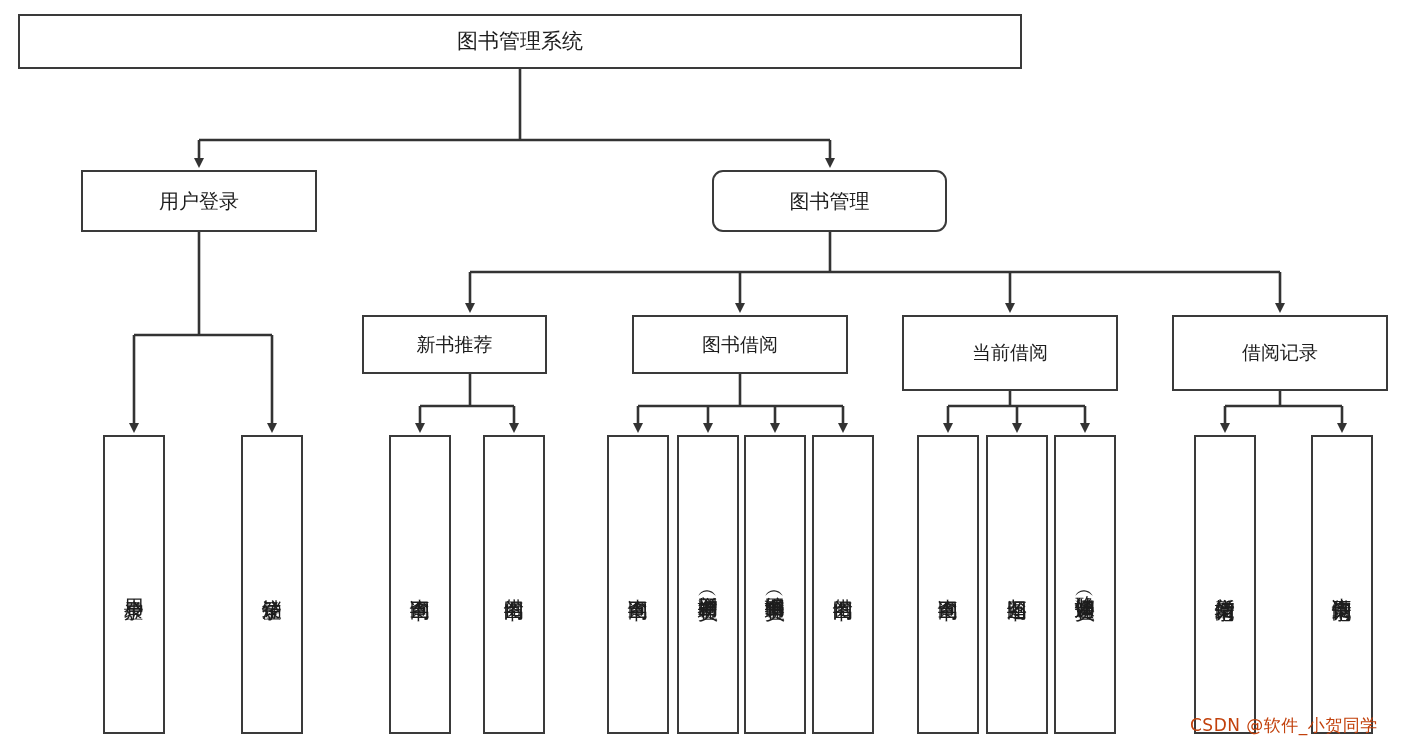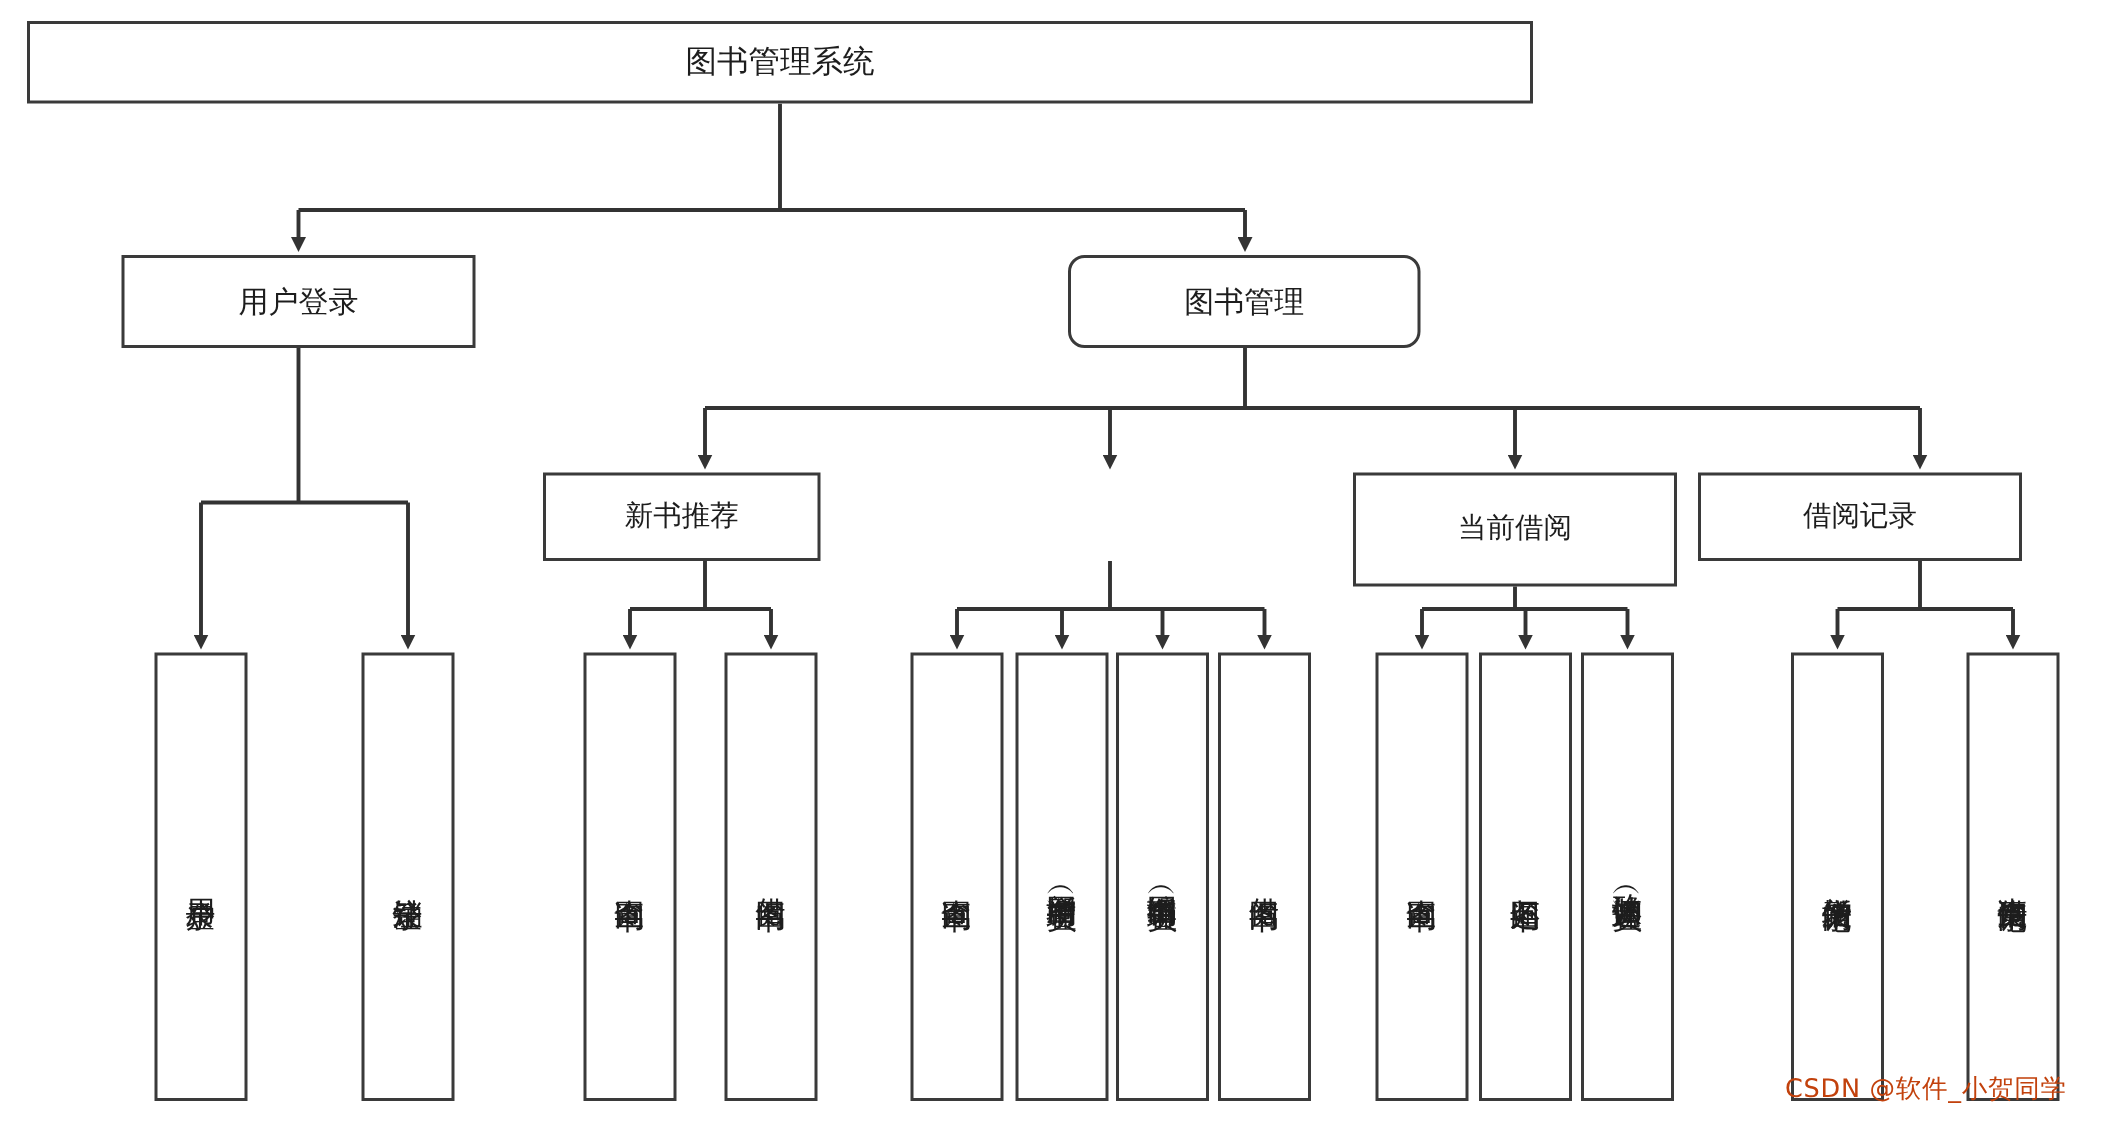--- a/index.html
+++ b/index.html
@@ -30,20 +30,21 @@
     position: absolute;
     box-sizing: border-box;
     background: #ffffff;
     border: 2px solid #3a3a3a;
     display: flex;
     align-items: center;
     justify-content: center;
     color: #1d1d1d;
     line-height: 1.12;
     text-align: right;
+    font-family: Liberation Serif, serif;
   }
   .node.root {
     font-size: 21px;
   }
   .node.level2 {
     font-size: 20px;
   }
   .node.level3 {
     font-size: 19px;
   }
@@ -129,24 +130,27 @@
   <div class="node level2" style="left: 81px; top: 170px; width: 236px; height: 62px;">
     <span class="label">用户登录</span>
   </div>
   <div class="node level2" style="left: 712px; top: 170px; width: 235px; height: 62px; border-radius: 11px;">
     <span class="label">图书管理</span>
   </div>
 
   <div class="node level3" style="left: 362px; top: 315px; width: 185px; height: 59px;">
     <span class="label">新书推荐</span>
   </div>
+  <div class="node level3" style="left: 632px; top: 315px; width: 216px; height: 59px;">
+    <span class="label">图书借阅</span>
+  </div>
   <div class="node level3" style="left: 902px; top: 315px; width: 216px; height: 76px;">
     <span class="label">当前借阅</span>
   </div>
-  <div class="node level3" style="left: 1132px; top: 315px; width: 216px; height: 59px;">
+  <div class="node level3" style="left: 1172px; top: 315px; width: 216px; height: 76px;">
     <span class="label">借阅记录</span>
   </div>
 
   <div class="node leaf" style="left: 103px; top: 435px; width: 62px; height: 299px;">
     <span class="label">用户登录</span>
   </div>
   <div class="node leaf" style="left: 241px; top: 435px; width: 62px; height: 299px;">
     <span class="label">注销登录</span>
   </div>
   <div class="node leaf" style="left: 389px; top: 435px; width: 62px; height: 299px;">

